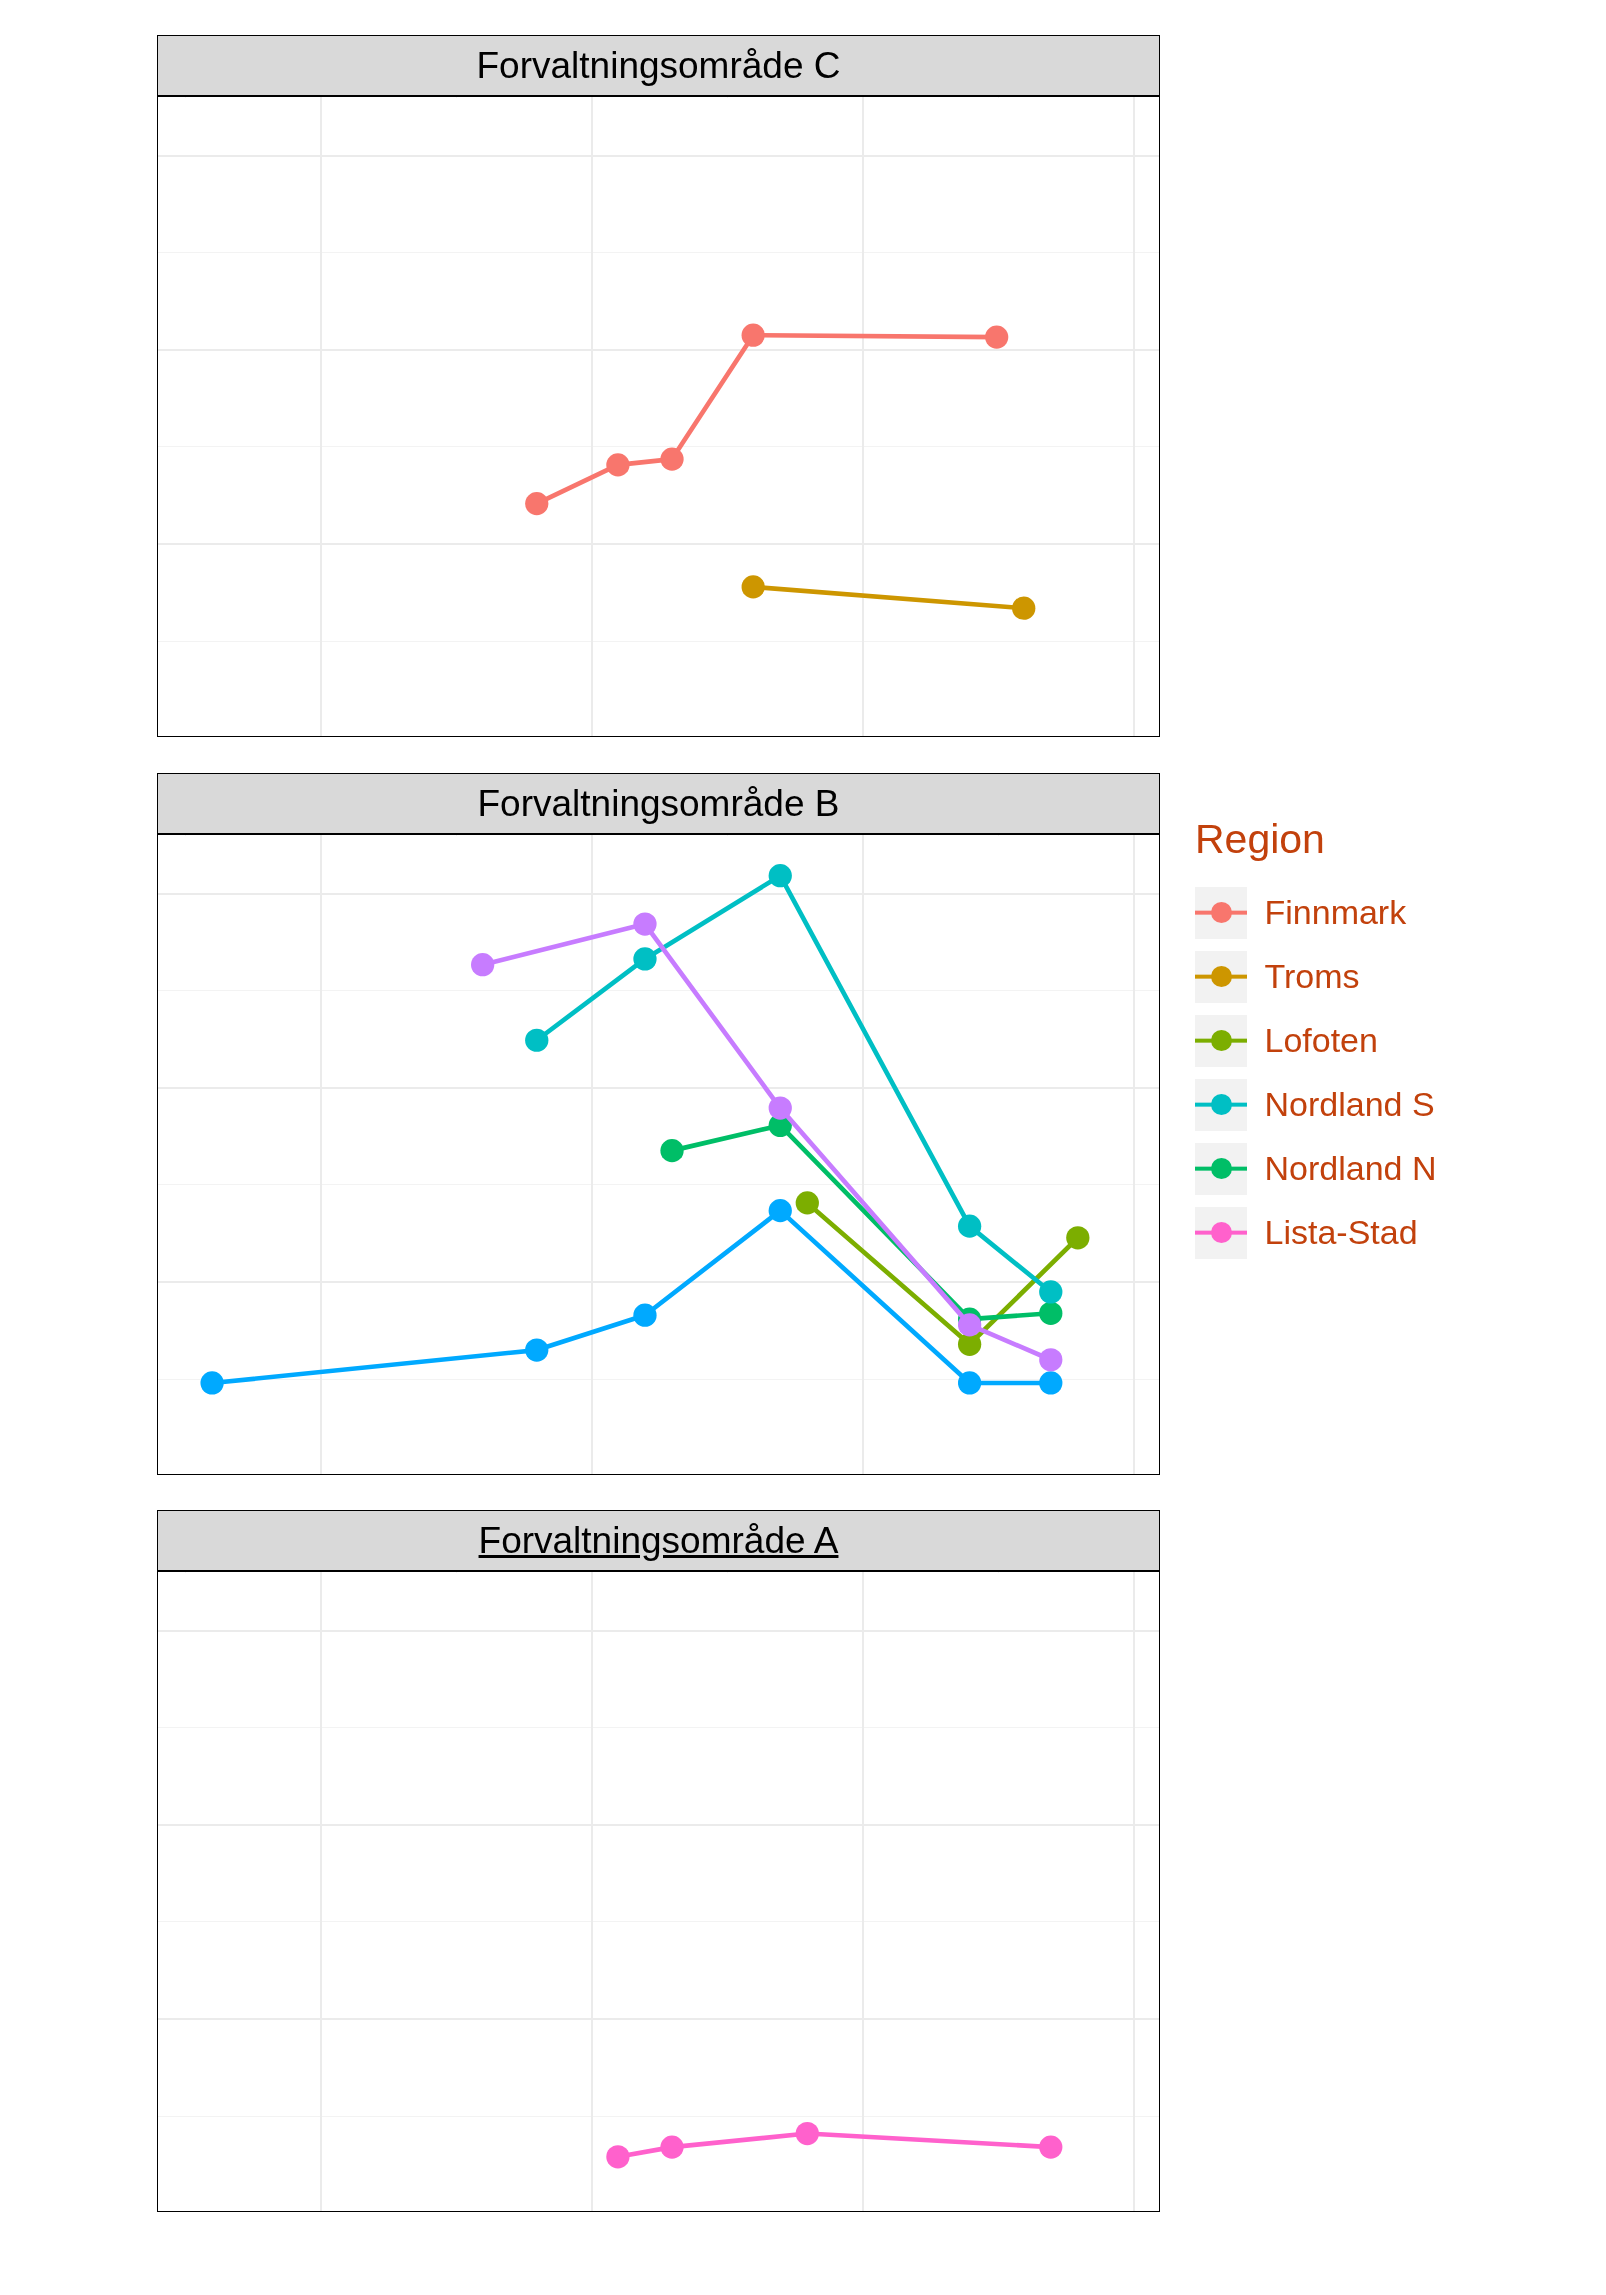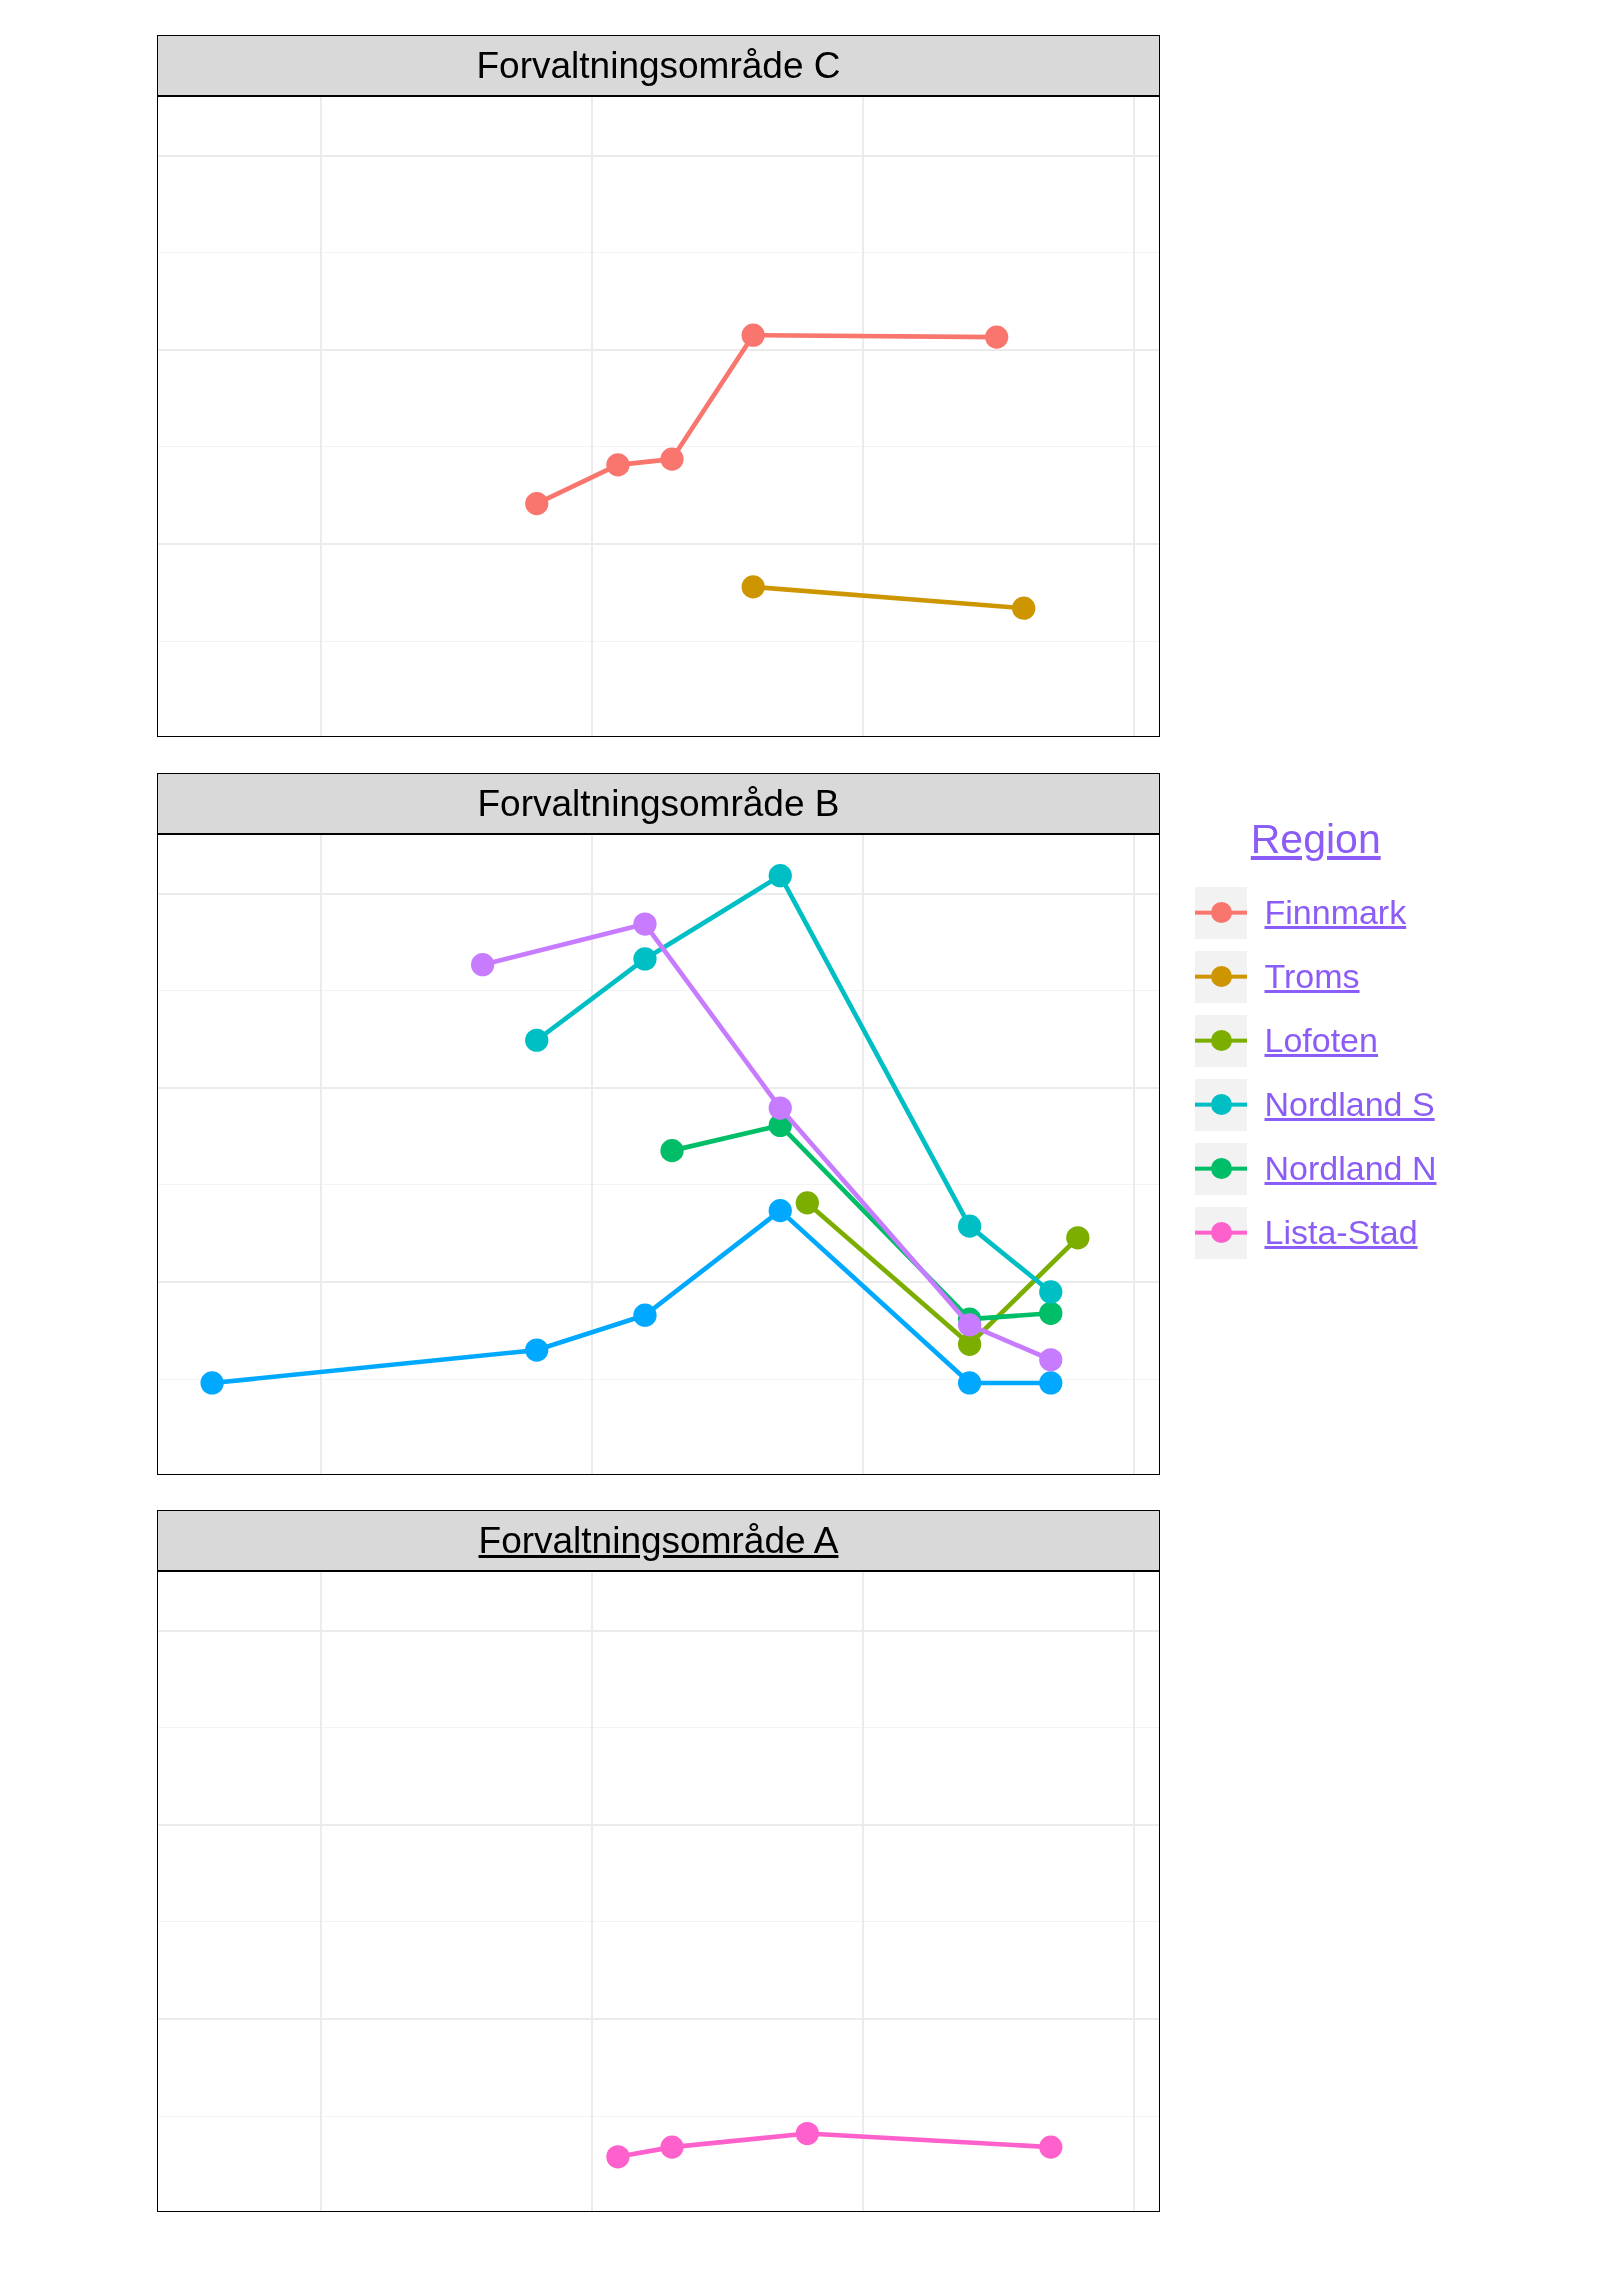--- a/index.html
+++ b/index.html
@@ -7,21 +7,20 @@
     padding: 0;
     background: #ffffff;
     font-family: Arial, Helvetica, sans-serif;
   }
   .page {
     width: 1606px;
     height: 2295px;
     position: relative;
     background: #ffffff;
     box-sizing: border-box;
-    text-align: center;
   }
   .ylab {
     position: absolute;
     left: 17.5px;
     top: 50%;
     transform: translateY(-50%) rotate(-90deg);
     transform-origin: center;
     font-size: 41px;
     color: #000;
     white-space: nowrap;
@@ -78,22 +77,21 @@
     left: 0; top: 0;
     width: 100%;
     height: 100%;
     overflow: visible;
   }
   .legend {
     position: absolute;
     left: 1195px;
     top: 816px;
     font-size: 34px;
-    color: #8b5cf6;
-    text-decoration: underline;
+    color: #c2410c;
   }
   .legend-title {
     font-size: 41px;
     margin-bottom: 17.5px;
   }
   .legend-item {
     display: flex;
     align-items: center;
     height: 64px;
   }

